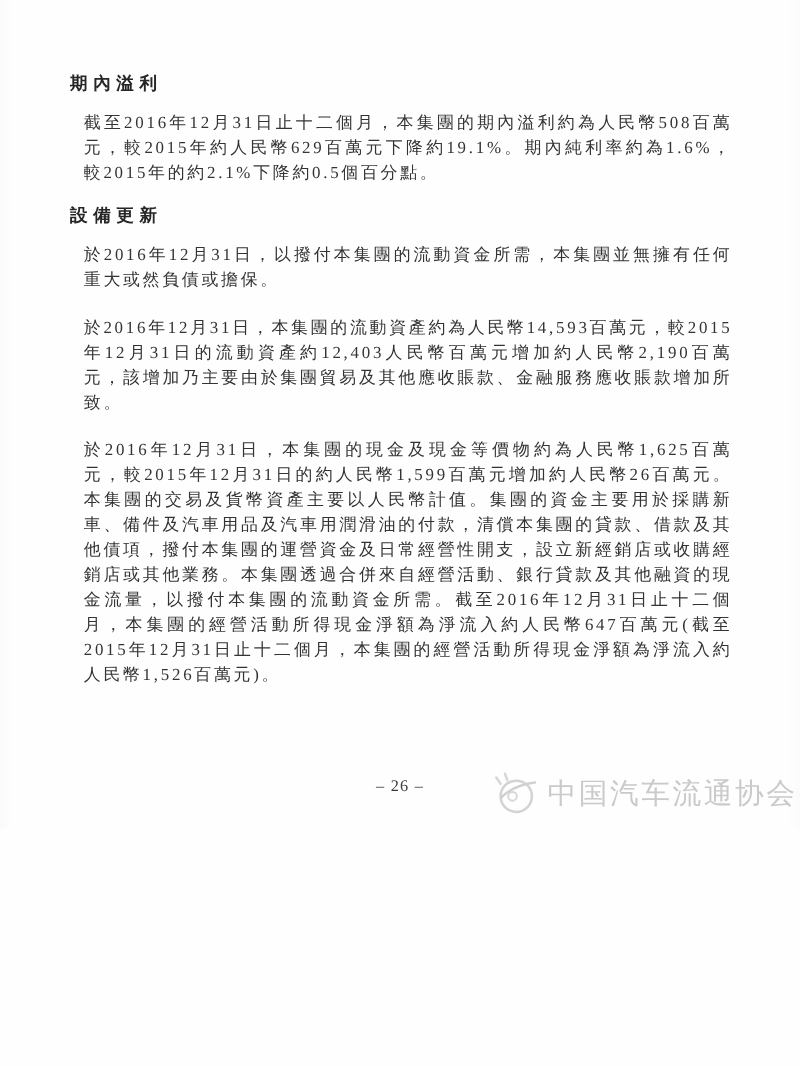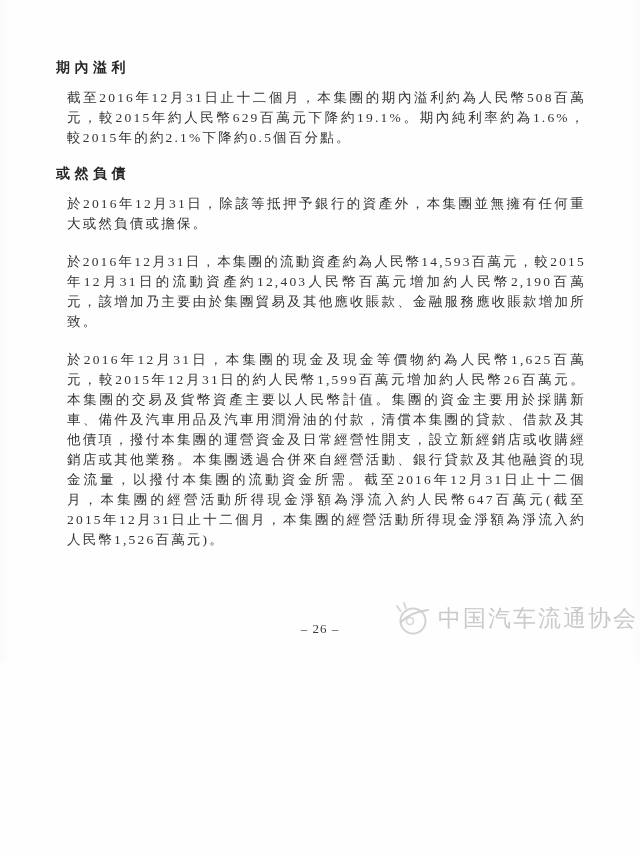--- a/index.html
+++ b/index.html
@@ -66,21 +66,21 @@
     transform: translateX(-50%);
     font-size: 13px;
     letter-spacing: 1px;
     color: #3c3c3c;
     white-space: nowrap;
   }
 
   .watermark {
     position: absolute;
     right: 2px;
-    bottom: 24px;
+    bottom: 8px;
     display: flex;
     align-items: center;
     gap: 6px;
     white-space: nowrap;
   }
 
   .watermark .wm-text {
     font-family: "Liberation Sans", "DejaVu Sans", sans-serif;
     font-size: 23px;
     letter-spacing: 2px;
@@ -96,22 +96,22 @@
 
 <div class="page">
   <main class="content">
 
     <section>
       <h2 class="section-heading">期內溢利</h2>
       <p class="body-paragraph">截至2016年12月31日止十二個月，本集團的期內溢利約為人民幣508百萬元，較2015年約人民幣629百萬元下降約19.1%。期內純利率約為1.6%，較2015年的約2.1%下降約0.5個百分點。</p>
     </section>
 
     <section>
-      <h2 class="section-heading">或然負債</h2>
-      <p class="body-paragraph">於2016年12月31日，除該等抵押予銀行的資產外，本集團並無擁有任何重大或然負債或擔保。</p>
+      <h2 class="section-heading">設備更新</h2>
+      <p class="body-paragraph">於2016年12月31日，以撥付本集團的流動資金所需，本集團並無擁有任何重大或然負債或擔保。</p>
     </section>
 
     <section>
       <p class="body-paragraph">於2016年12月31日，本集團的流動資產約為人民幣14,593百萬元，較2015年12月31日的流動資產約12,403人民幣百萬元增加約人民幣2,190百萬元，該增加乃主要由於集團貿易及其他應收賬款、金融服務應收賬款增加所致。</p>
     </section>
 
     <section>
       <p class="body-paragraph">於2016年12月31日，本集團的現金及現金等價物約為人民幣1,625百萬元，較2015年12月31日的約人民幣1,599百萬元增加約人民幣26百萬元。本集團的交易及貨幣資產主要以人民幣計值。集團的資金主要用於採購新車、備件及汽車用品及汽車用潤滑油的付款，清償本集團的貸款、借款及其他債項，撥付本集團的運營資金及日常經營性開支，設立新經銷店或收購經銷店或其他業務。本集團透過合併來自經營活動、銀行貸款及其他融資的現金流量，以撥付本集團的流動資金所需。截至2016年12月31日止十二個月，本集團的經營活動所得現金淨額為淨流入約人民幣647百萬元(截至2015年12月31日止十二個月，本集團的經營活動所得現金淨額為淨流入約人民幣1,526百萬元)。</p>
     </section>
 

